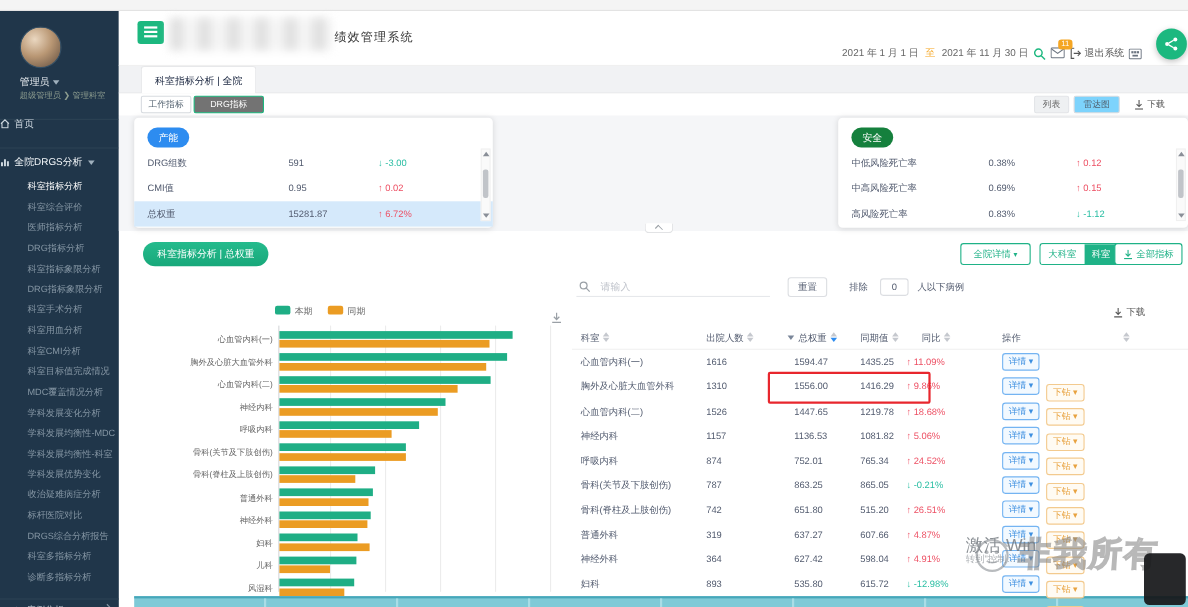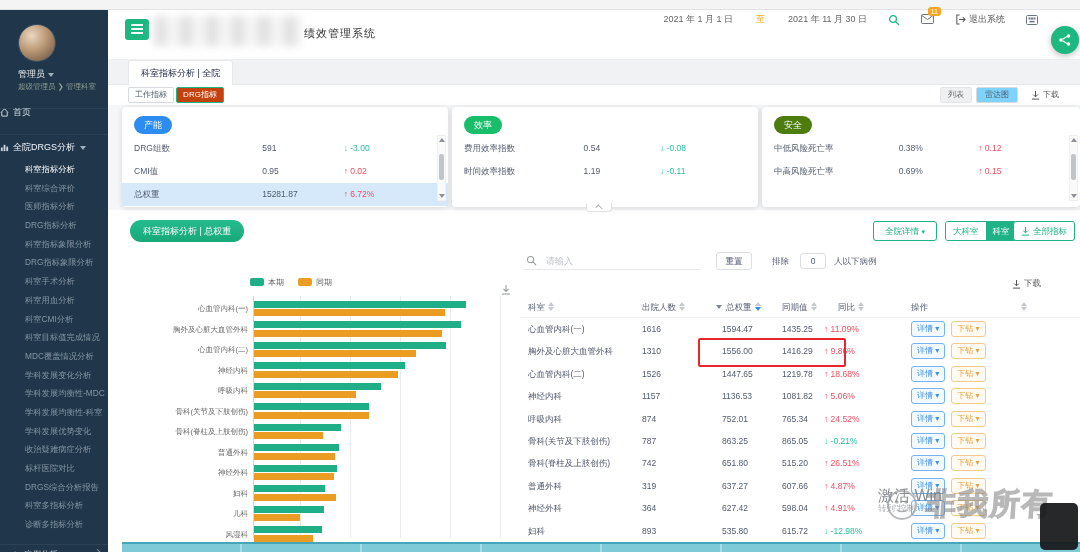--- a/index.html
+++ b/index.html
@@ -28,35 +28,35 @@
   .nav-footer { position:absolute; left:0; top:534px; width:108px; height:18px; line-height:18px; padding-left:12px; font-size:8.5px; color:#cdd7df; border-top:1px solid #2c4254; cursor:pointer; }
   .nav-footer .arrow { position:absolute; right:8px; top:5px; width:5px; height:5px; border-right:1px solid #8596a4; border-top:1px solid #8596a4; transform:rotate(45deg); }
 
   
   .header { position:absolute; left:108px; top:10px; width:972px; height:50px; background:#fff; border-bottom:1px solid #f0f0f0; }
   .hamburger { position:absolute; left:17px; top:9px; width:24px; height:21px; background:#1cb87f; border-radius:3px; cursor:pointer; }
   .hamburger i { position:absolute; left:6px; width:12px; height:2px; background:#fff; }
   .blur-block { position:absolute; left:46px; top:6px; width:148px; height:30px; border-radius:3px;
                 background:repeating-linear-gradient(90deg,#dcdcdc 0 12px,#f3f3f3 12px 26px); filter:blur(4px); opacity:.85; }
   .app-title { position:absolute; left:196px; top:16px; font-size:11px; color:#333; letter-spacing:1px; }
-  .header-right { position:absolute; right:42px; top:3px; display:flex; align-items:center; gap:21px; font-size:9px; color:#666; white-space:nowrap; }
+  .header-right { position:absolute; right:42px; top:32px; display:flex; align-items:center; gap:4px; font-size:9px; color:#666; white-space:nowrap; }
   .date-sep { color:#f5a623; margin:0 2px; }
   .hicon { position:relative; display:inline-flex; cursor:pointer; }
   .msg-badge { position:absolute; top:-7px; right:-7px; background:#f5a623; color:#fff; font-size:7px; line-height:9px; padding:0 3px; border-radius:3px; }
   .logout { display:inline-flex; align-items:center; gap:3px; color:#555; cursor:pointer; }
   .fab { position:absolute; left:943px; top:16px; width:28px; height:28px; background:#1cb87f; border-radius:50%;
          box-shadow:0 2px 6px rgba(0,0,0,.25); display:flex; align-items:center; justify-content:center; cursor:pointer; }
 
   
   .tab-row { position:absolute; left:108px; top:60px; width:972px; height:25px; background:#f1f2f4; border-bottom:1px solid #e7e8ea; }
   .tab { position:absolute; left:20px; top:0; height:25px; line-height:25px; padding:0 12px; background:#fff; border:1px solid #e7e8ea; border-bottom:none; border-radius:3px 3px 0 0; font-size:9px; color:#17233d; cursor:pointer; }
   .subtoolbar { position:absolute; left:108px; top:85px; width:972px; height:20px; background:#fff; }
   .btn-mini { position:absolute; top:2px; height:16px; line-height:14px; font-size:8px; border-radius:2px; text-align:center; cursor:pointer; }
   .btn-work { left:20px; width:46px; background:#fff; border:1px solid #d7dbe0; color:#51606e; }
-  .btn-drg { left:68px; width:48px; background:#c2410c; border:1px solid #1cb87f; color:#fff; }
+  .btn-drg { left:68px; width:64px; background:#737373; border:1px solid #1cb87f; color:#fff; }
   .btn-list { left:832px; width:32px; background:#eef0f2; border:1px solid #e3e5e8; color:#666; }
   .btn-radar { left:868px; width:42px; background:#7dd3fc; border:1px solid #d7dbe0; color:#51606e; }
   .btn-dl-top { left:914px; width:46px; background:#fff; border:none; color:#555; display:flex; align-items:center; justify-content:center; gap:3px; }
 
   
   .cards-bg { position:absolute; left:108px; top:105px; width:972px; height:105px; background:#f5f6f8; }
   .card { position:absolute; top:107px; height:100px; background:#fff; border-radius:4px; box-shadow:0 1px 6px rgba(0,0,0,.13); }
   #card-0 { left:122px; width:326px; }
   #card-1 { left:452px; width:306px; }
   #card-2 { left:762px; width:318px; }
@@ -123,21 +123,21 @@
   .sorter .d { border-top:4px solid #c5c8ce; }
   .sorter.active .d { border-top-color:#2d8cf0; }
   .caret-dn { display:inline-block; width:0; height:0; border-left:3.5px solid transparent; border-right:3.5px solid transparent; border-top:4.5px solid #7a8699; margin-right:4px; vertical-align:1px; }
   #table-rows { position:relative; }
   .trow { position:relative; height:22.4px; line-height:22.4px; color:#515a6e; }
   .tc { position:absolute; white-space:nowrap; }
   .c-dept { left:8px; } .c-pat { left:122px; } .c-weight { left:202px; } .c-prev { left:262px; } .c-yoy { left:304px; }
   .c-yoy.up { color:#ed4f63; } .c-yoy.down { color:#27bda2; }
   .c-act { left:391px; top:3px; display:flex; gap:6px; }
   .btn-detail { height:16px; line-height:14px; padding:0 5px; font-size:8px; color:#3d8fe0; background:#f2f9ff; border:1px solid #74b4f2; border-radius:3px; cursor:pointer; }
-  .btn-drill  { height:16px; line-height:14px; padding:0 5px; font-size:8px; color:#e8a23f; background:#fffbf3; border:1px solid #f3ca8e; border-radius:3px; cursor:pointer; }
+  .btn-drill  { height:16px; line-height:14px; padding:0 5px; font-size:8px; color:#e8a23f; background:#fffbf3; border:1px solid #f3ca8e; border-radius:3px; cursor:pointer;margin-top:28px; }
   .red-box { position:absolute; left:178px; top:20px; width:148px; height:29px; border:2px solid #e8262d; border-radius:2px; z-index:4; pointer-events:none; }
 
   
   .wm-activate { position:absolute; left:878px; top:486px; font-size:16px; color:rgba(110,116,122,.8); z-index:5; }
   .wm-activate2 { position:absolute; left:878px; top:503px; font-size:8.5px; color:rgba(125,130,136,.65); z-index:5; }
   .wm-logo { position:absolute; left:926px; top:484px; font-size:30px; font-weight:bold; letter-spacing:2px;
              color:rgba(255,255,255,.08); -webkit-text-stroke:1.3px rgba(125,125,125,.55); transform:skew(-4deg); z-index:5; }
   .wm-face { position:absolute; left:884px; top:487px; z-index:5; opacity:.6; }
   .dark-widget { position:absolute; left:1040px; top:503px; width:38px; height:47px; background:#17181a; border-radius:5px; opacity:.93; z-index:6; }
 </style>
@@ -288,47 +288,37 @@
           <span class="kv">15281.87</span>
           <span class="kd up">↑ 6.72%</span>
         </div>
       </div>
     <div class="cscroll">
         <span class="up-ar"></span>
         <span class="thumb"></span>
         <span class="dn-ar"></span>
       </div>
   </div>
-  <div class="card" id="card-1">
-    <div class="badge" style="background:#19be6b">效率</div>
-    <div class="card-rows">
-        <div class="krow">
-          <span class="kl">费用效率指数</span>
-          <span class="kv">0.54</span>
-          <span class="kd down">↓ -0.08</span>
-        </div>
-        <div class="krow">
-          <span class="kl">时间效率指数</span>
-          <span class="kv">1.19</span>
-          <span class="kd down">↓ -0.11</span>
-        </div>
-      </div>
-  </div>
   <div class="card" id="card-2">
-    <div class="badge" style="background:#4d7c0f">安全</div>
+    <div class="badge" style="background:#15803d">安全</div>
     <div class="card-rows">
         <div class="krow">
           <span class="kl">中低风险死亡率</span>
           <span class="kv">0.38%</span>
           <span class="kd up">↑ 0.12</span>
         </div>
         <div class="krow">
           <span class="kl">中高风险死亡率</span>
           <span class="kv">0.69%</span>
           <span class="kd up">↑ 0.15</span>
+        </div>
+        <div class="krow">
+          <span class="kl">高风险死亡率</span>
+          <span class="kv">0.83%</span>
+          <span class="kd down">↓ -1.12</span>
         </div>
       </div>
     <div class="cscroll">
         <span class="up-ar"></span>
         <span class="thumb"></span>
         <span class="dn-ar"></span>
       </div>
   </div>
   <div class="collapse-handle">
       <i></i>

